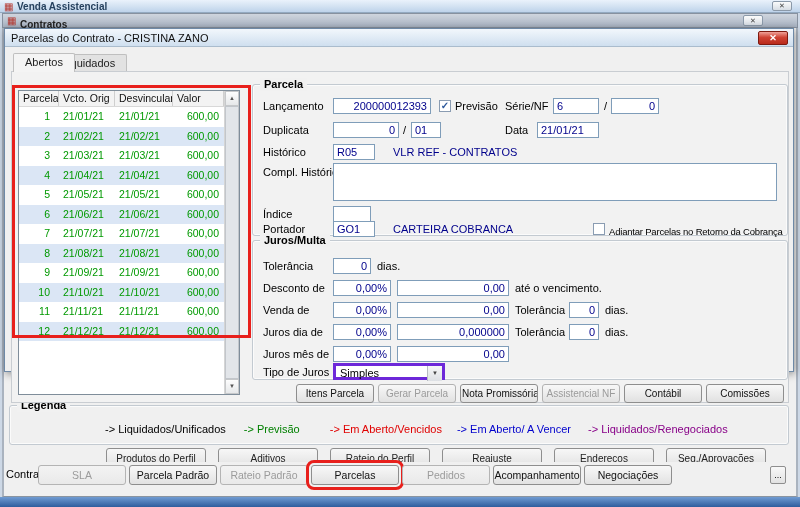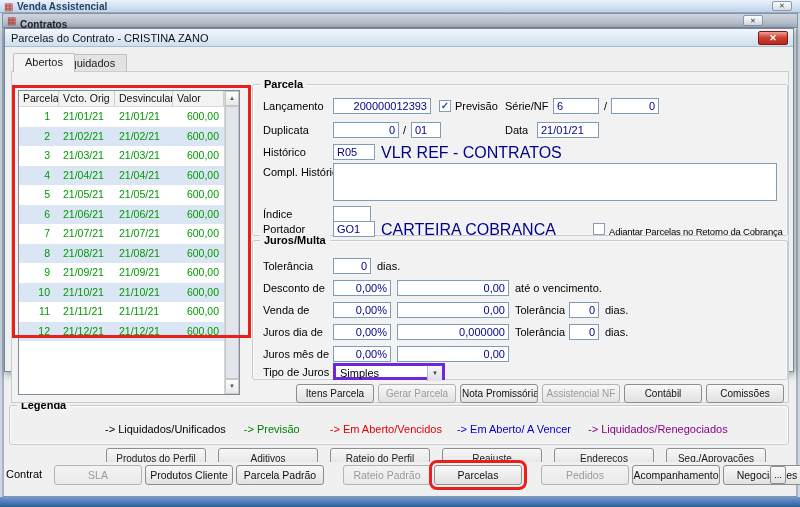--- a/index.html
+++ b/index.html
@@ -19,21 +19,21 @@
   .ttl2{position:absolute;left:17px;top:4px;font-size:10px;font-weight:bold;color:#222;line-height:14px;}
   .win2 .grid-icon{line-height:14px;}
   .win2 .btn-x{right:34px;height:11px;line-height:9px;}
 
   .behind{position:absolute;left:2px;top:28px;width:796px;height:469px;background:#f0f0f0;border-left:2px solid #aab3bf;border-right:2px solid #aab3bf;border-bottom:1px solid #8a94a0;}
   .ctx{position:absolute;left:2px;top:440px;font-size:11px;color:#000;}
   .partial-row{position:absolute;left:102px;top:420px;height:14px;overflow:hidden;display:flex;gap:12px;}
   .pbtn{height:22px;width:100px;background:linear-gradient(#f7f7f7,#dfdfdf);border:1px solid #8e8e8e;border-radius:3px;font-size:10px;line-height:20px;color:#222;font-family:inherit;white-space:nowrap;overflow:hidden;}
   .bottom-row{position:absolute;left:34px;top:437px;display:flex;gap:3px;}
   .bbtn{height:20px;width:88px;background:linear-gradient(#f8f8f8,#e2e2e2);border:1px solid #8e8e8e;border-radius:3px;font-size:10.5px;color:#111;font-family:inherit;white-space:nowrap;overflow:hidden;}
-  .bbtn.disabled{color:#9b9b9b;border-color:#b4b4b4;background:linear-gradient(#f3f3f3,#e9e9e9);margin-left:16px;}
+  .bbtn.disabled{color:#9b9b9b;border-color:#b4b4b4;background:linear-gradient(#f3f3f3,#e9e9e9);}
   .bbtn.hl{outline:3px solid #e8201c;outline-offset:2px;}
   .more-btn{position:absolute;left:766px;top:438px;width:16px;height:18px;background:linear-gradient(#f8f8f8,#e2e2e2);border:1px solid #8e8e8e;border-radius:2px;font-size:9px;font-family:inherit;}
   .taskbar{position:absolute;left:0;top:497px;width:800px;height:10px;background:linear-gradient(#6f9bd2,#2e5d9d);}
 
   
   .dlg{position:absolute;left:4px;top:28px;width:790px;height:344px;background:#f0f0f0;border:1px solid #6e89a6;box-shadow:1px 2px 8px rgba(0,0,0,.4);z-index:10;}
   .dlg-title{position:absolute;left:0;top:0;right:0;height:18px;background:linear-gradient(#f2f7fc,#cfdfef);border-bottom:1px solid #aabccd;}
   .dlg-title .txt{position:absolute;left:6px;top:2px;font-size:11px;color:#111;line-height:15px;}
   .dlg-close{position:absolute;right:5px;top:2px;width:30px;height:14px;background:linear-gradient(#f0a198,#cf4334 45%,#b92a1b);border:1px solid #7e1a10;border-radius:2px;color:#fff;font-size:9px;line-height:12px;text-align:center;font-weight:bold;}
 
@@ -68,21 +68,21 @@
   .cap{position:absolute;top:-7px;left:7px;background:#f1f1f1;padding:0 4px;font-weight:bold;font-size:11px;line-height:13px;}
   .g-parcela{left:240px;top:12px;width:536px;height:152px;}
   .g-juros{left:240px;top:168px;width:536px;height:140px;}
   .g-legend{left:4px;top:376px;width:780px;height:40px;}
 
   .lbl{position:absolute;font-size:11px;line-height:15px;color:#000;white-space:nowrap;}
   .lbl.small{font-size:9.5px;letter-spacing:-0.2px;}
   .fld{position:absolute;height:16px;background:#fff;border:1px solid #7f9db9;color:#00008b;font-size:11px;line-height:14px;padding:0 3px;white-space:nowrap;overflow:hidden;}
   .fld.num{text-align:right;}
   .area{position:absolute;background:#fff;border:1px solid #7f9db9;color:#00008b;font-size:11px;}
-  .bluetxt{position:absolute;color:#00008b;font-size:16px;line-height:15px;white-space:nowrap;}
+  .bluetxt{position:absolute;color:#00008b;font-size:11px;line-height:15px;white-space:nowrap;margin-left:12px;}
   .cb{position:absolute;width:12px;height:12px;background:#fff;border:1px solid #8a9cb2;text-align:center;}
   .cb i{font-style:normal;font-size:10px;line-height:10px;color:#2b579a;font-weight:bold;display:block;}
   .select{position:absolute;height:17px;background:#fff;border:3px solid #6d28d9;font-size:11px;line-height:15px;padding:0 18px 0 4px;color:#000;}
   .sel-arrow{position:absolute;right:0;top:0;width:15px;height:15px;background:linear-gradient(#f6f7f8,#dde0e4);border-left:1px solid #b8bcc2;font-size:6px;text-align:center;line-height:14px;color:#444;}
 
   .actions{position:absolute;left:284px;top:312px;display:flex;gap:4px;}
   .abtn{width:78px;height:19px;background:linear-gradient(#f8f8f8,#e1e1e1);border:1px solid #8e8e8e;border-radius:3px;font-size:10px;color:#111;font-family:inherit;white-space:nowrap;overflow:hidden;padding:0 1px;}
   .abtn.disabled{color:#9b9b9b;border-color:#b2b2b2;}
 
   .leg-row{position:absolute;left:0;top:17px;width:100%;display:flex;font-size:11px;}
@@ -115,21 +115,20 @@
     <div class="partial-row">
         <button class="pbtn">Produtos do Perfil</button>
         <button class="pbtn">Aditivos</button>
         <button class="pbtn">Rateio do Perfil</button>
         <button class="pbtn">Reajuste</button>
         <button class="pbtn">Endereços</button>
         <button class="pbtn">Seg./Aprovações</button>
       </div>
     <div class="bottom-row">
         <button class="bbtn disabled">SLA</button>
-        <button class="bbtn">Produtos Cliente</button>
         <button class="bbtn">Parcela Padrão</button>
         <button class="bbtn disabled">Rateio Padrão</button>
         <button class="bbtn hl">Parcelas</button>
         <button class="bbtn disabled">Pedidos</button>
         <button class="bbtn">Acompanhamento</button>
         <button class="bbtn">Negociações</button>
       </div>
     <button class="more-btn">...</button>
   </div>
 

